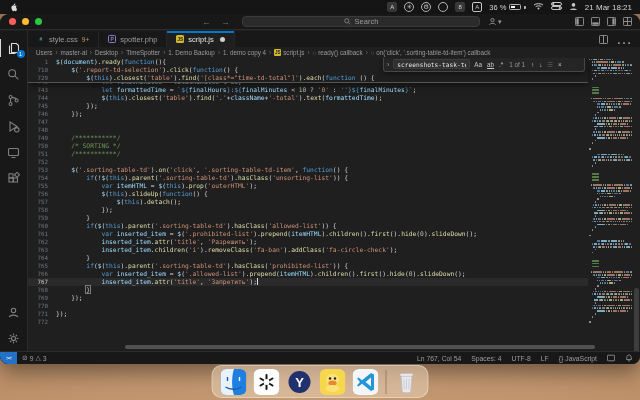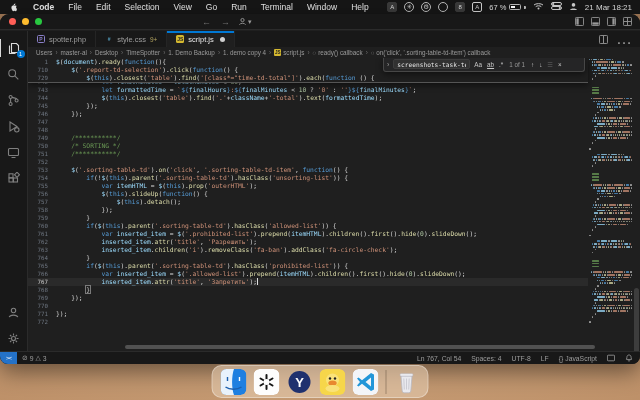--- a/index.html
+++ b/index.html
@@ -140,41 +140,29 @@
 <body>
 
 <div class="screen">
 
   <div class="menubar">
     <span class="apple">
       <svg viewBox="0 0 14 16">
           <path d="M9.5 1c.1 1-.4 2-1 2.6-.6.7-1.6 1.2-2.5 1.1-.1-1 .4-2 1-2.6C7.6 1.4 8.6 1 9.5 1zM12 12.3c-.5 1.1-1.1 2.2-2 2.2-.9 0-1.2-.6-2.2-.6s-1.4.6-2.2.6c-.9 0-1.6-1.2-2.1-2.3C2.4 10 2 7.2 3 5.6c.5-.8 1.4-1.3 2.3-1.3.9 0 1.5.6 2.2.6.7 0 1.2-.6 2.2-.6.8 0 1.7.5 2.2 1.2-1.9 1-1.6 3.8.1 4.8z"></path>
         </svg>
     </span>
-    <span id="menu-items" style="display: flex;">
-        <span class="mitem bold">Code</span>
-        <span class="mitem">File</span>
-        <span class="mitem">Edit</span>
-        <span class="mitem">Selection</span>
-        <span class="mitem">View</span>
-        <span class="mitem">Go</span>
-        <span class="mitem">Run</span>
-        <span class="mitem">Terminal</span>
-        <span class="mitem">Window</span>
-        <span class="mitem">Help</span>
-      </span>
     <span class="mb-right">
       <span class="mb-sq dark">A</span>
       <span class="mb-circ">✳</span>
       <span class="mb-circ">⚙</span>
       <span class="mb-circ"></span>
       <span class="mb-sq dark">8</span>
       <span class="mb-sq">A</span>
       <span class="batt">
-        <span>67 %</span>
+        <span>36 %</span>
         <span class="batt-body">
             <span class="batt-fill"></span>
           </span>
         <span class="batt-nub"></span>
       </span>
       <span>
         <svg width="11" height="8" viewBox="0 0 11 8">
             <g stroke="#ccc" stroke-width="1" fill="none">
               <path d="M1 3 C2.8 1.2 8.2 1.2 10 3"></path>
               <path d="M2.7 4.7 C4 3.5 7 3.5 8.3 4.7"></path>
@@ -206,20 +194,27 @@
 
     <div class="titlebar">
       <span class="lights">
         <span class="light l-red"></span>
         <span class="light l-yel"></span>
         <span class="light l-grn"></span>
       </span>
       <span class="navarrows">
         <span>←</span>
         <span>→</span>
+      </span>
+      <span class="searchpill">
+        <svg width="7" height="7" viewBox="0 0 10 10">
+            <circle cx="4" cy="4" r="3" stroke="#9a9a9a" fill="none"></circle>
+            <line x1="6.3" y1="6.3" x2="9" y2="9" stroke="#9a9a9a"></line>
+          </svg>
+        <span>Search</span>
       </span>
       <span class="profilebtn">
         <svg width="9" height="9" viewBox="0 0 10 10">
             <circle cx="5" cy="3.4" r="1.8" stroke="#9a9a9a" fill="none"></circle>
             <path d="M1.6 8.6 C2.2 6.4 7.8 6.4 8.4 8.6" stroke="#9a9a9a" fill="none"></path>
           </svg>
           <span>▾</span>
       </span>
       <span class="layouticons">
         <svg viewBox="0 0 10 10">
@@ -296,27 +291,27 @@
               <circle cx="6.5" cy="6.5" r="2"></circle>
               <path d="M6.5 1.5 v2 M6.5 9.5 v2 M1.5 6.5 h2 M9.5 6.5 h2 M3 3 l1.4 1.4 M8.6 8.6 L10 10 M10 3 L8.6 4.4 M4.4 8.6 L3 10"></path>
             </svg>
         </div>
       </div>
     </div>
 
     <div class="tabbar">
       <span id="tabs-holder" style="display:flex">
           <span class="tab">
-            <span class="ficon php">P</span>
-            <span>spotter.php</span>
-          </span>
-          <span class="tab">
             <span class="ficon css">#</span>
             <span>style.css</span>
             <span class="tabbadge">9+</span>
+          </span>
+          <span class="tab">
+            <span class="ficon php">P</span>
+            <span>spotter.php</span>
           </span>
           <span class="tab active">
             <span class="ficon js">JS</span>
             <span>script.js</span>
             <span class="dirtydot"></span>
           </span>
         </span>
       <span class="tabactions">
         <svg viewBox="0 0 10 10">
             <rect x="0.5" y="0.5" width="9" height="9" rx="1" stroke="#9d9d9d" fill="none"></rect>

